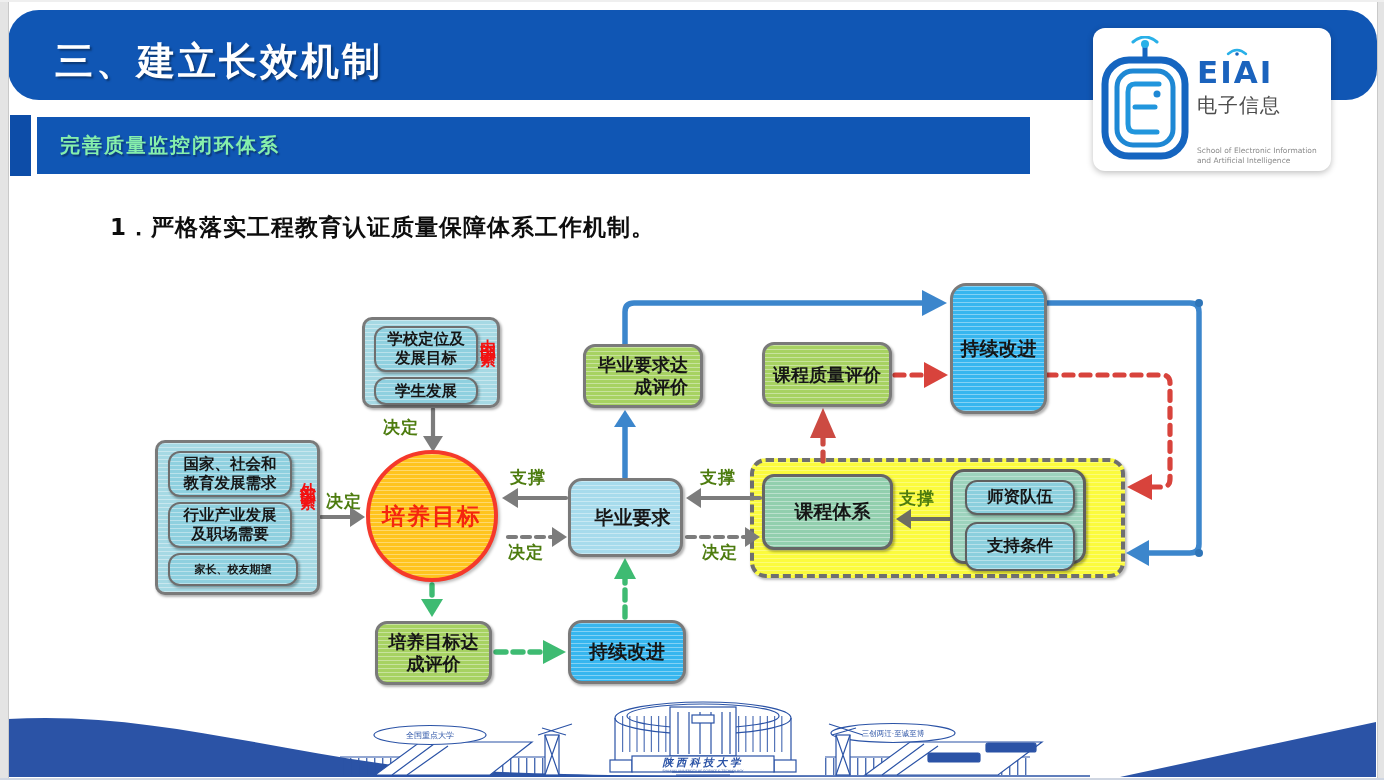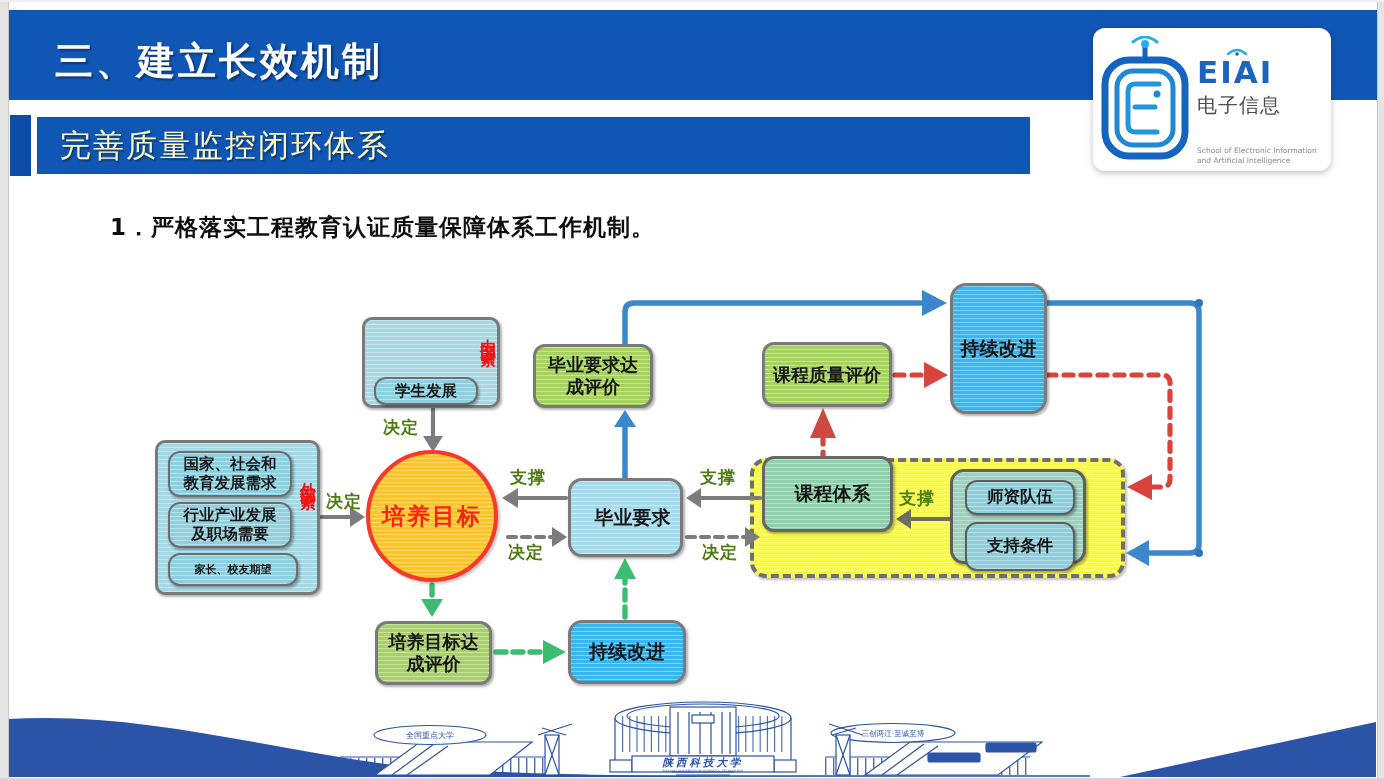--- a/index.html
+++ b/index.html
@@ -8,27 +8,27 @@
     background:#ffffff;font-family:"DejaVu Sans","Liberation Sans",sans-serif;
   }
   .abs{position:absolute;}
   
   .edge-l{left:0;top:0;width:8px;height:780px;background:#e4e4e4;border-right:1px solid #c9c9c9;z-index:9;}
   .edge-r{left:1377px;top:0;width:7px;height:780px;background:#e4e4e4;border-left:1px solid #c9c9c9;z-index:9;}
   .edge-t{left:0;top:0;width:1384px;height:2px;background:#efefef;z-index:9;}
   .edge-b{left:0;top:778px;width:1384px;height:2px;background:#cfd6e2;z-index:9;}
 
   
-  .banner{left:8px;top:10px;width:1369px;height:90px;background:#1056B4;z-index:1;}
+  .banner{left:8px;top:10px;width:1369px;height:90px;background:#1056B4;z-index:1;border-radius:31px;}
   .banner h1{margin:0;position:absolute;left:47px;top:26px;font-size:38px;font-weight:bold;
     color:#fff;letter-spacing:3px;text-shadow:2px 2px 2px rgba(0,0,0,.35);}
   .sub-accent{left:10px;top:115px;width:21px;height:61px;background:#0D4DA8;z-index:1;}
   .sub-bar{left:37px;top:117px;width:993px;height:57px;background:#1056B4;z-index:1;}
-  .sub-bar span{position:absolute;left:23px;top:0;line-height:57px;font-size:31px;font-weight:normal;
-    color:#fef9c3;letter-spacing:2px;text-shadow:1.5px 1.5px 1.5px rgba(0,0,0,.35);}
+  .sub-bar span{position:absolute;left:23px;top:0;line-height:57px;font-size:20px;font-weight:bold;
+    color:#86efac;letter-spacing:2px;text-shadow:1.5px 1.5px 1.5px rgba(0,0,0,.35);}
 
   
   .logo-card{left:1093px;top:28px;width:238px;height:143px;background:#fff;border-radius:12px;
     box-shadow:0 2px 6px rgba(0,0,0,.25);z-index:2;}
   .logo-card .acr{position:absolute;left:104px;top:26px;font-size:31px;font-weight:bold;
     color:#1b63bd;letter-spacing:2px;}
   .logo-card .cn1{position:absolute;left:104px;top:64px;font-size:20px;color:#4c4c4c;letter-spacing:1px;}
   .logo-card .cn2{position:absolute;left:104px;top:89px;font-size:20px;color:#4c4c4c;}
   .logo-card .en1{position:absolute;left:104px;top:118px;font-size:7.5px;color:#8a8a8a;}
   .logo-card .en2{position:absolute;left:104px;top:128px;font-size:7.5px;color:#8a8a8a;}
@@ -169,41 +169,43 @@
     <line x1="432" y1="585" x2="432" y2="598"></line>
       <polygon points="432,617 421,599 443,599" stroke="none"></polygon>
     <line x1="496" y1="652" x2="543" y2="652"></line>
       <polygon points="566,652 543,640 543,664" stroke="none"></polygon>
     <line x1="625" y1="617" x2="625" y2="579"></line>
       <polygon points="625,558 614,579 636,579" stroke="none"></polygon>
   </g>
 </svg>
 
 <div class="gbox" style="left:362px;top:317px;width:138px;height:91px;">
+  <div class="box c-cyan" style="left:9px;top:6px;width:104px;height:46px;font-size:15.5px;">学校定位及
+发展目标</div>
   <div class="box c-cyan" style="left:9px;top:57px;width:104px;height:28px;font-size:15.5px;">学生发展</div>
   <span class="v-label" style="right:1px;top:6px;">内部因素</span>
 </div>
 
 <div class="gbox" style="left:155px;top:440px;width:165px;height:155px;">
   <div class="box c-cyan" style="left:10px;top:8px;width:124px;height:46px;font-size:15.5px;">国家、社会和
 教育发展需求</div>
   <div class="box c-cyan" style="left:10px;top:59px;width:124px;height:46px;font-size:15.5px;">行业产业发展
 及职场需要</div>
   <div class="box c-cyan" style="left:10px;top:110px;width:130px;height:33px;font-size:11px;">家长、校友期望</div>
   <span class="v-label" style="right:1px;top:26px;">外部因素</span>
 </div>
 
 <div class="goal-circle">培养目标</div>
 
 <div class="box c-ltblue" style="left:568px;top:478px;width:115px;height:79px;font-size:19px;padding-left:14px;">毕业要求</div>
-<div class="box c-green" style="left:533px;top:344px;width:120px;height:64px;font-size:18px;">毕业要求达
+<div class="box c-green" style="left:583px;top:344px;width:120px;height:64px;font-size:18px;text-align:right;">毕业要求达
 成评价</div>
 <div class="box c-green" style="left:762px;top:342px;width:130px;height:65px;font-size:18px;">课程质量评价</div>
 <div class="box c-blue" style="left:950px;top:283px;width:97px;height:131px;font-size:19px;">持续改进</div>
-<div class="box c-teal" style="left:762px;top:456px;width:131px;height:76px;font-size:19px;padding-left:10px;">课程体系</div>
+<div class="box c-teal" style="left:762px;top:474px;width:131px;height:76px;font-size:19px;padding-left:10px;">课程体系</div>
 <div class="teal-group">
   <div class="box c-cyan2" style="left:12px;top:8px;width:110px;height:35px;font-size:16.5px;">师资队伍</div>
   <div class="box c-cyan2" style="left:12px;top:50px;width:110px;height:49px;font-size:16.5px;">支持条件</div>
 </div>
 <div class="box c-green" style="left:375px;top:621px;width:117px;height:64px;font-size:18px;">培养目标达
 成评价</div>
 <div class="box c-blue" style="left:568px;top:620px;width:118px;height:64px;font-size:19px;border-radius:14px;">持续改进</div>
 
 <span class="elabel" style="left:383px;top:416px;">决定</span>
 <span class="elabel" style="left:326px;top:490px;">决定</span>

